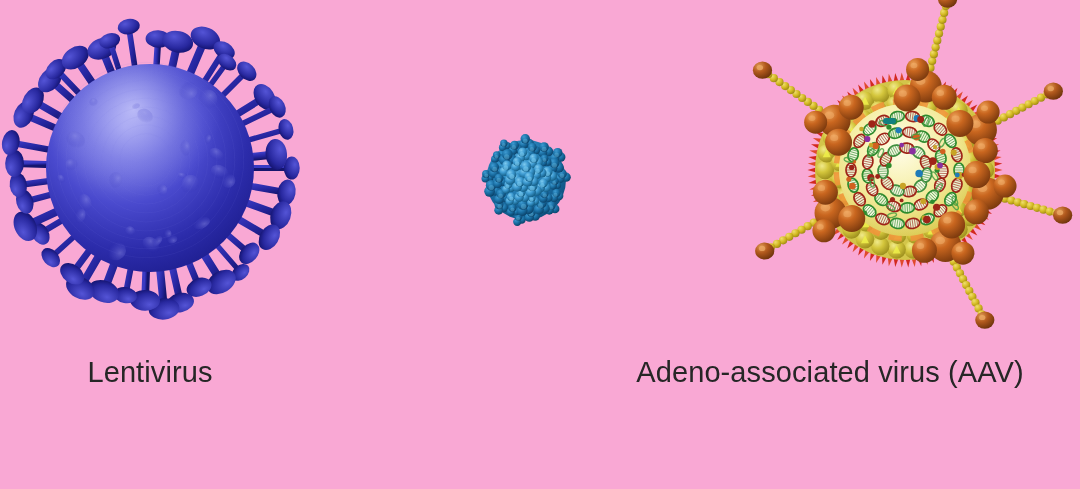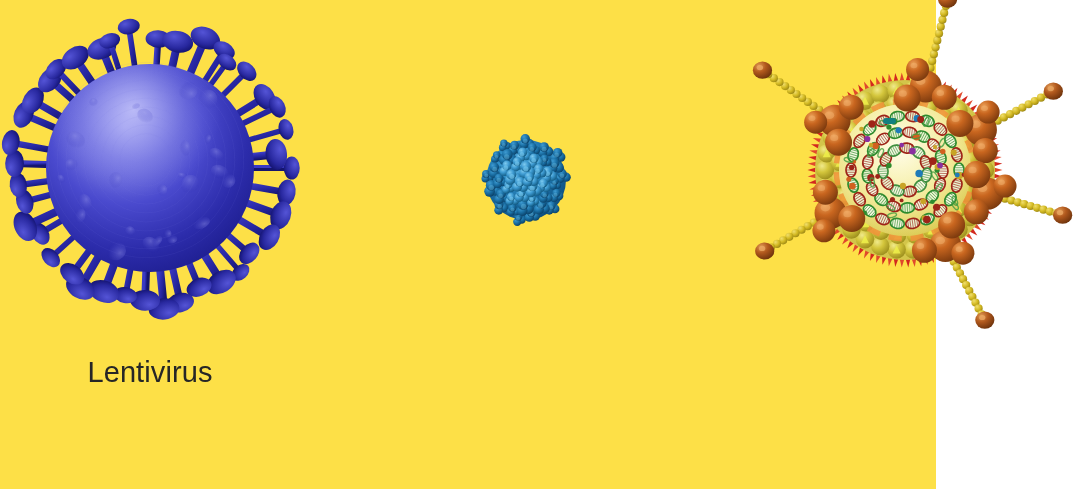--- a/index.html
+++ b/index.html
@@ -9,23 +9,23 @@
     background: #ffffff;
   }
   body {
     width: 1080px;
     height: 489px;
     overflow: hidden;
     font-family: "Liberation Sans", sans-serif;
   }
   #figure {
     position: relative;
-    width: 936px;
+    width: 1080px;
     height: 489px;
-    background: #fde047;
+    background: #f9a8d4;
   }
   .panel {
     position: absolute;
     top: 0;
     height: 489px;
   }
   .art {
     position: absolute;
     top: 0;
     left: 0;
@@ -568,20 +568,21 @@
                 <circle cx="233.4975497205456" cy="181.44548326421773" r="4.8164170086274" fill="url(#aavBump)"></circle>
                 <circle cx="227.5985899896626" cy="181.79639500224053" r="4.8164170086274" fill="url(#aavBump)"></circle>
                 <circle cx="229.2497721272132" cy="176.85000645011144" r="4.8164170086274" fill="url(#aavBump)"></circle>
                 <circle cx="229.48836155908876" cy="178.8761693646536" r="2.4082085043137" fill="#7ccdf2" opacity="0.6"></circle>
               </g>
             </g>
         </g>
       </svg>
     </div>
 
+    <div class="caption" id="caption-aav">Adeno-associated virus (AAV)</div>
   </div>
 
   <div class="panel" id="panel-adenovirus" style="left:760px;width:320px;">
 
     <div class="art" style="left:0px;">
       <svg width="320" height="350" viewBox="0 0 320 350" aria-hidden="true">
         <defs>
           <radialGradient id="adCore" cx="42%" cy="32%" r="72%">
             <stop offset="0%" stop-color="#fdfbdd"></stop>
             <stop offset="30%" stop-color="#f6f0ab"></stop>

